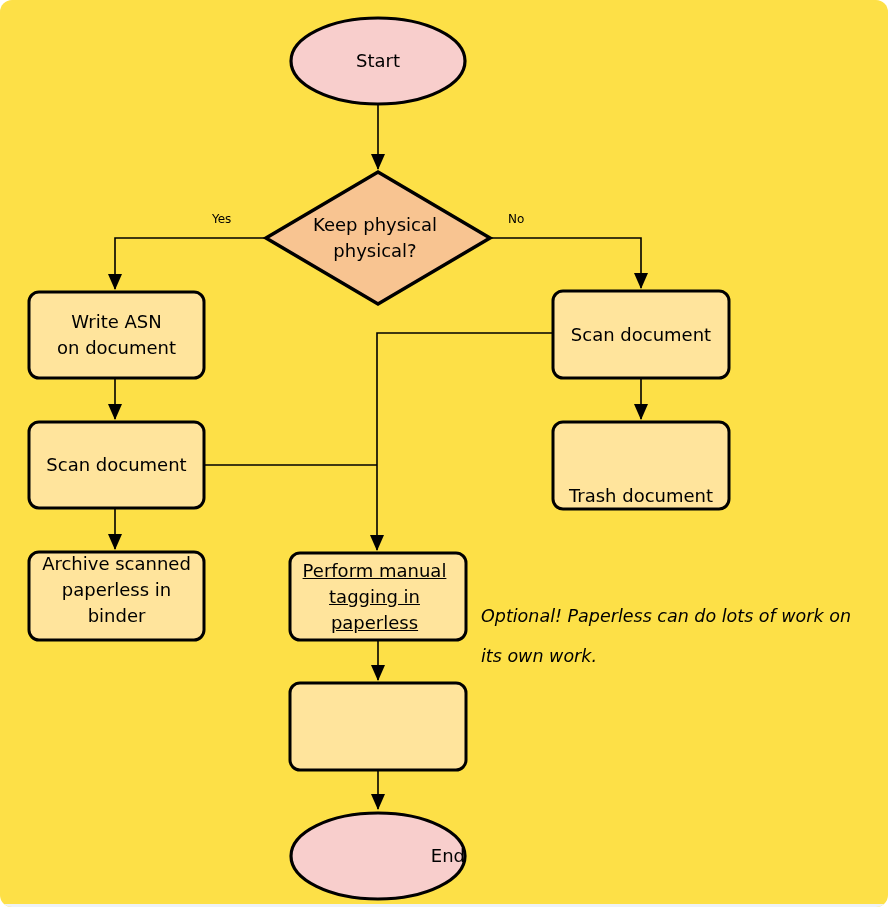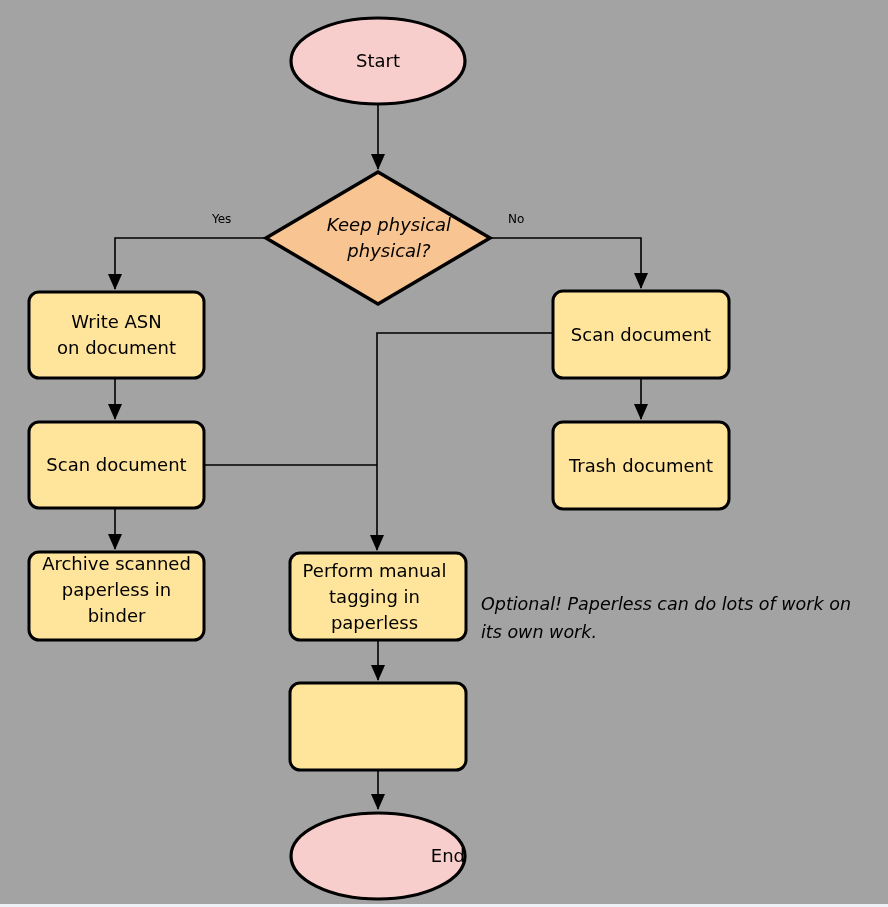--- a/index.html
+++ b/index.html
@@ -5,22 +5,23 @@
   html, body {
     margin: 0;
     padding: 0;
     background: #ffffff;
     font-family: "DejaVu Sans", "Liberation Sans", sans-serif;
   }
   .canvas {
     position: relative;
     width: 888px;
     height: 907px;
-    background: #a3a3a3;
+    background: #fde047;
     overflow: hidden;
+    border-radius: 12px;
   }
   .edges-svg {
     position: absolute;
     left: 0;
     top: 0;
     z-index: 1;
   }
   .node-label {
     position: absolute;
     z-index: 2;
@@ -44,21 +45,21 @@
   .note {
     position: absolute;
     z-index: 2;
     left: 481px;
     top: 590px;
     font-size: 17.5px;
     font-style: italic;
     line-height: 28px;
     color: #000000;
   }
-  .note div { white-space: nowrap; }
+  .note div { white-space: nowrap; margin-top: 12px; }
   .page-edge {
     position: absolute;
     left: 0;
     bottom: 0;
     width: 888px;
     height: 3px;
     background: #eef2f7;
     z-index: 0;
   }
 </style>
@@ -103,21 +104,21 @@
     <rect x="290" y="553" width="176" height="87" rx="10" fill="#ffe49c" stroke="#000000" stroke-width="3"></rect>
     <rect x="290" y="683" width="176" height="87" rx="10" fill="#ffe49c" stroke="#000000" stroke-width="3"></rect>
 
     <ellipse cx="378" cy="856" rx="87" ry="43" fill="#f8cecc" stroke="#000000" stroke-width="3.2"></ellipse>
   </svg>
 
   <div class="node-label" style="left:291px; top:18px; width:174px; height:86px;">
     <div>Start</div>
   </div>
 
-  <div class="node-label" style="left:277px; top:172px; width:224px; height:132px;font-style:italic;">
+  <div class="node-label" style="left:263px; top:172px; width:224px; height:132px;">
     <div>Keep physical</div>
     <div>physical?</div>
   </div>
 
   <div class="edge-label" style="left:212px; top:212px;">Yes</div>
   <div class="edge-label" style="left:508px; top:212px;">No</div>
 
   <div class="node-label" style="left:29px; top:292px; width:175px; height:86px;">
     <div>Write ASN</div>
     <div>on document</div>
@@ -130,25 +131,25 @@
   <div class="node-label" style="left:29px; top:552px; width:175px; height:76px;">
     <div>Archive scanned</div>
     <div>paperless in</div>
     <div>binder</div>
   </div>
 
   <div class="node-label" style="left:553px; top:291px; width:176px; height:87px;">
     <div>Scan document</div>
   </div>
 
-  <div class="node-label" style="left:553px; top:422px; width:176px; height:87px;">
+  <div class="node-label" style="left:553px; top:422px; width:176px; height:87px;justify-content:flex-end;">
     <div>Trash document</div>
   </div>
 
-  <div class="node-label" style="left:290px; top:553px; width:169px; height:87px;">
+  <div class="node-label" style="left:290px; top:553px; width:169px; height:87px;text-decoration:underline;">
     <div>Perform manual</div>
     <div>tagging in</div>
     <div>paperless</div>
   </div>
 
 
   <div class="node-label" style="left:291px; top:813px; width:174px; height:86px;align-items:flex-end;">
     <div>End</div>
   </div>
 

